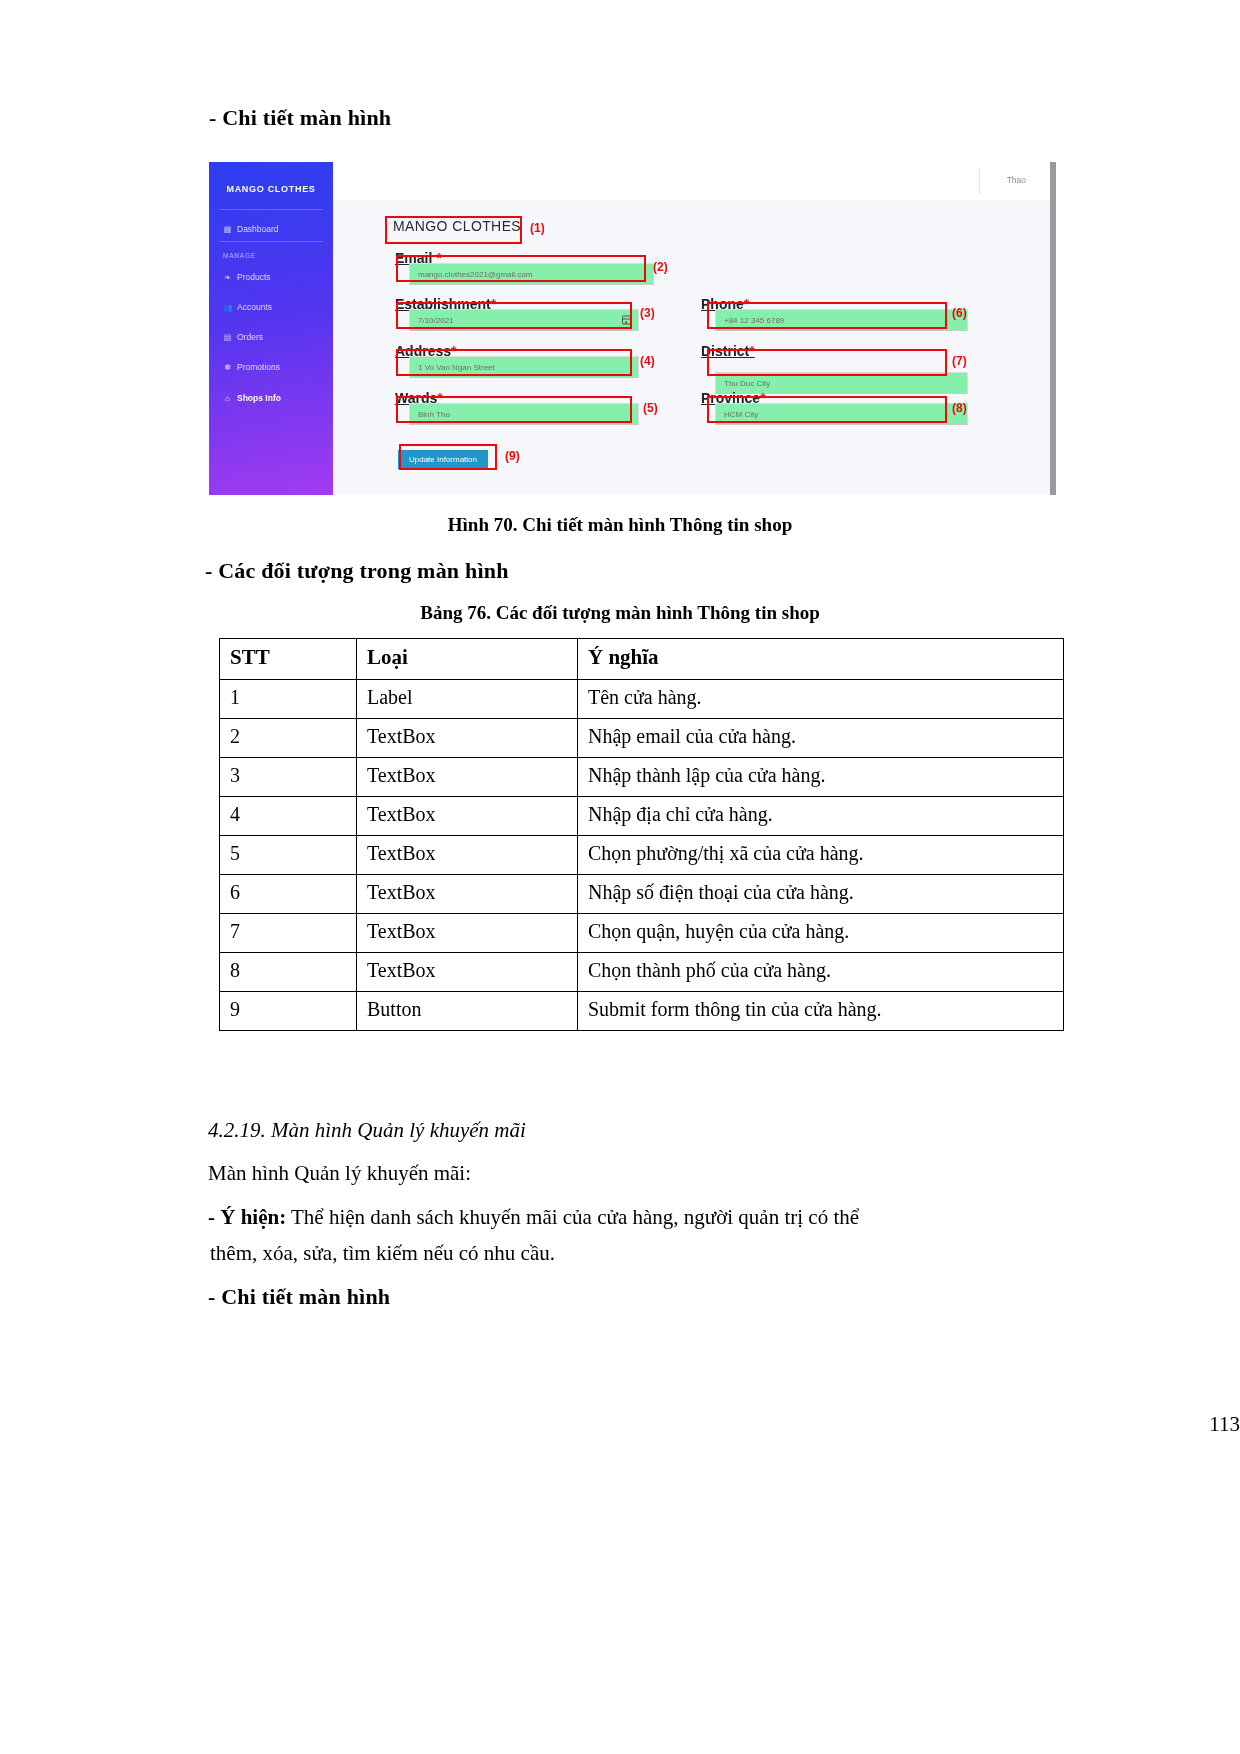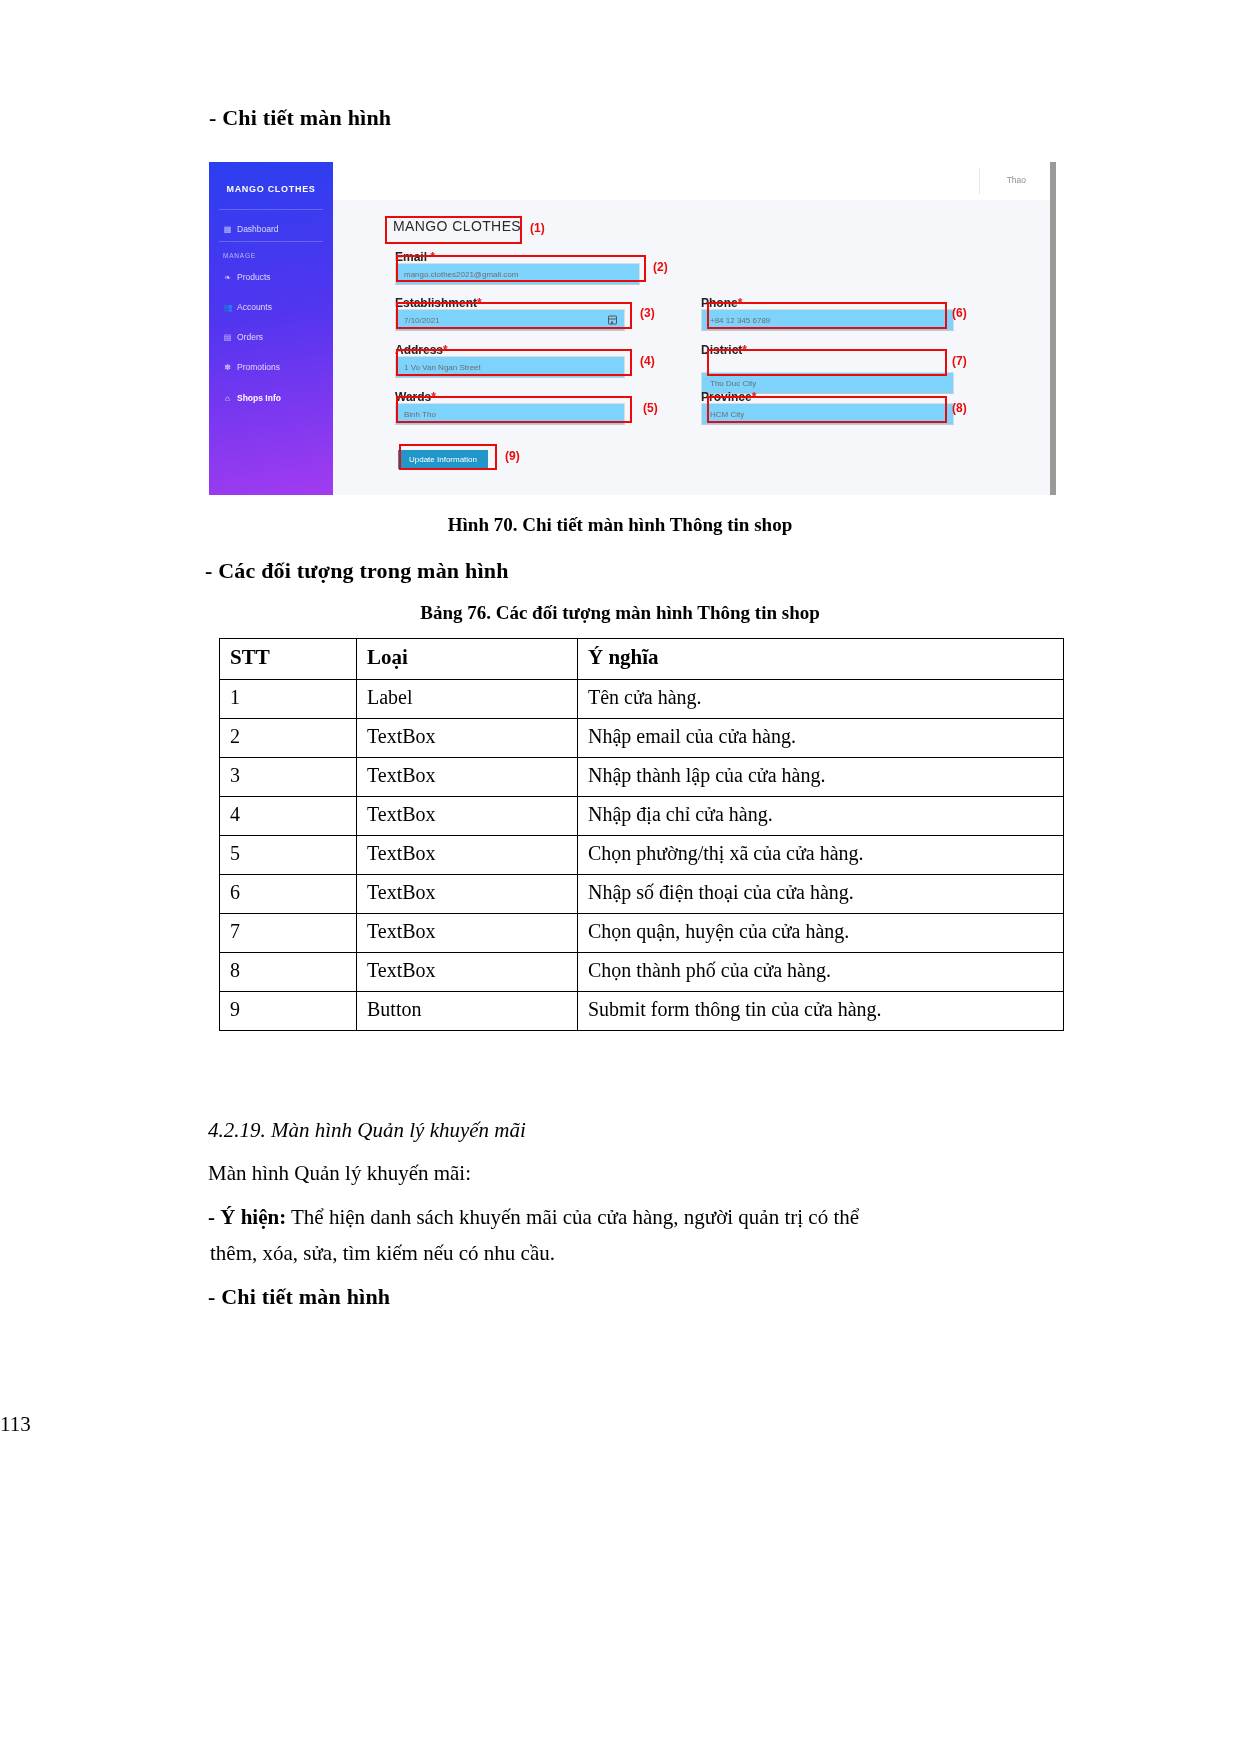--- a/index.html
+++ b/index.html
@@ -185,32 +185,34 @@
     font-family: "Liberation Sans", sans-serif;
     font-size: 14px;
     color: #2b2b2b;
     letter-spacing: 0.4px;
   }
 
   .fld-label {
     position: absolute;
     font-family: "Liberation Sans", sans-serif;
     font-weight: bold;
-    font-size: 12px;
+    font-size: 14px;
     color: #232323;
     white-space: nowrap;
+    text-decoration: underline;
   }
   .fld-label .req { color: #e02020; }
 
   .fld-box {
     position: absolute;
-    background: #7dd3fc;
+    background: #86efac;
     border: 1px solid #dcdcdc;
     border-bottom: 1px solid #c9c9c9;
     box-sizing: border-box;
+    margin-left: 14px;
   }
   .fld-val {
     position: absolute;
     left: 8px;
     top: 50%;
     transform: translateY(-50%);
     font-family: "Liberation Sans", sans-serif;
     font-size: 8px;
     color: #6e6e6e;
     white-space: nowrap;
@@ -293,21 +295,21 @@
     font-size: 21px;
   }
   .col-stt { width: 116px; }
   .col-loai { width: 200px; }
 
   .page-number {
     position: absolute;
     left: 0;
     top: 1412px;
     width: 100%;
-    text-align: left;
+    text-align: right;
     font-size: 21px;
   }
 </style>
 </head>
 <body>
 
 <div class="page">
 
   <div class="doc-heading" style="left:209px; top:105px;">- Chi tiết màn hình</div>
 

